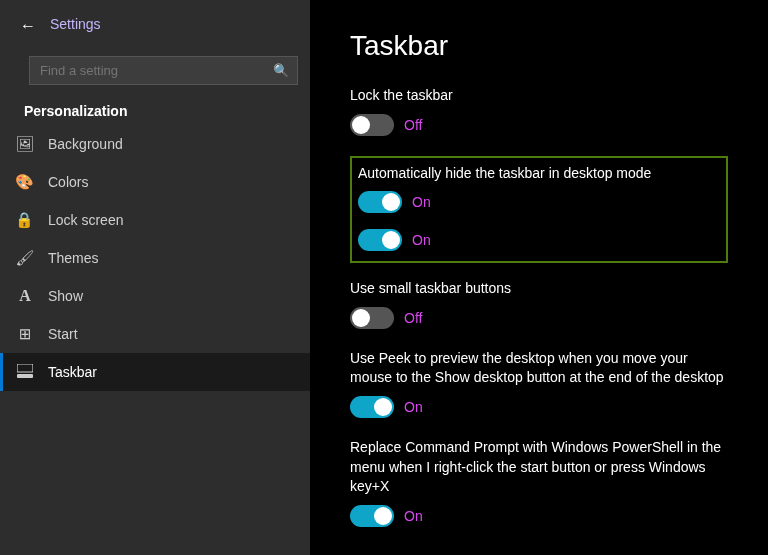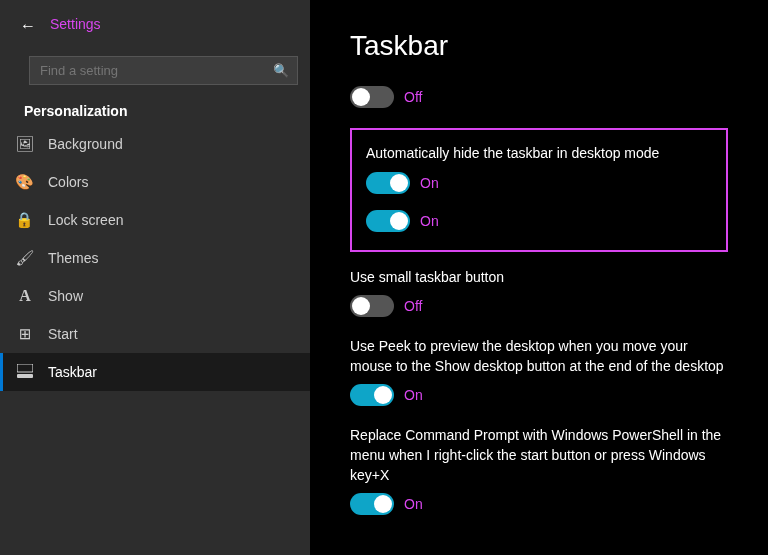--- a/index.html
+++ b/index.html
@@ -38,21 +38,21 @@
       cursor: pointer;
       font-size: 16px;
       display: flex;
       align-items: center;
       justify-content: center;
       width: 24px;
       height: 24px;
     }
 
     .sidebar-title {
-      color: #d946ef;
+      color: #c4b5fd;
       font-size: 14px;
       font-weight: 400;
     }
 
     .search-box {
       margin: 8px 12px;
       position: relative;
       display: flex;
       align-items: center;
       padding-left: 17px;
@@ -189,22 +189,22 @@
     .toggle.on .toggle-knob {
       transform: translateX(22px);
     }
 
     .toggle.off .toggle-knob {
       transform: translateX(0);
     }
 
     
     .highlight-box {
-      border: 2px solid #d946ef;
-      padding: 14px;
+      border: 2px solid #4d7c0f;
+      padding: 6px;
       margin-bottom: 0;
     }
 
     .highlight-item {
       margin-bottom: 16px;
     }
 
     .highlight-item:last-child {
       margin-bottom: 0;
     }
@@ -261,20 +261,21 @@
       </span>
       <span>Taskbar</span>
     </div>
   </nav>
 </div>
 
 <div class="main">
   <h1 class="page-title">Taskbar</h1>
 
   <div class="setting-group">
+    <div class="setting-label">Lock the taskbar</div>
     <div class="toggle-row">
       <div class="toggle off">
         <div class="toggle-knob"></div>
       </div>
       <span class="toggle-text">Off</span>
     </div>
   </div>
 
   <div class="highlight-box">
 
@@ -292,21 +293,21 @@
       <div class="toggle-row">
         <div class="toggle on">
           <div class="toggle-knob"></div>
         </div>
         <span class="toggle-text">On</span>
       </div>
     </div>
   </div>
 
   <div class="setting-group" style="margin-top:16px;">
-    <div class="setting-label">Use small taskbar button</div>
+    <div class="setting-label">Use small taskbar buttons</div>
     <div class="toggle-row">
       <div class="toggle off">
         <div class="toggle-knob"></div>
       </div>
       <span class="toggle-text">Off</span>
     </div>
   </div>
 
   <div class="setting-group">
     <div class="setting-label">Use Peek to preview the desktop when you move your mouse to the Show desktop button at the end of the desktop</div>

